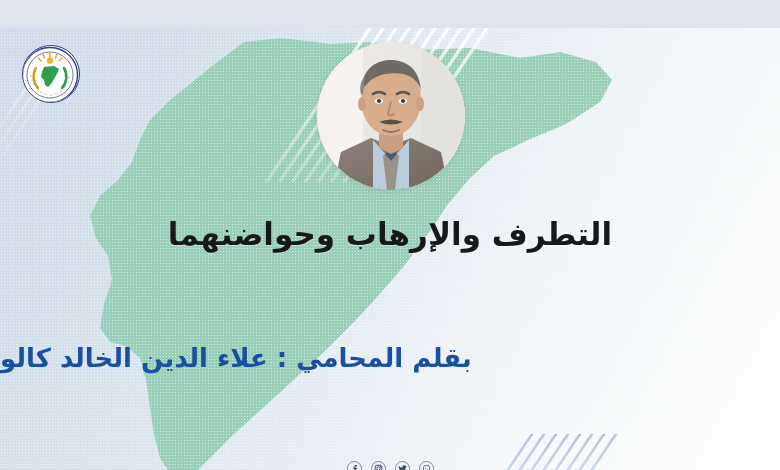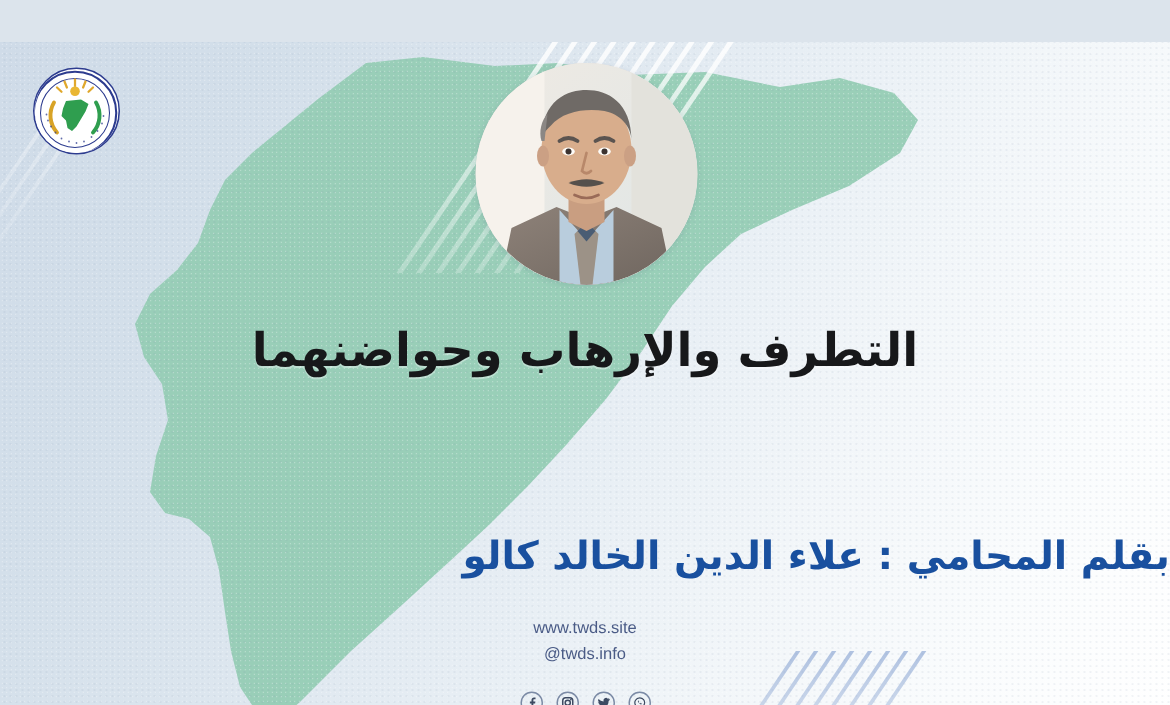--- a/index.html
+++ b/index.html
@@ -113,22 +113,22 @@
     font-weight:700;
     letter-spacing:0;
     direction:rtl;
     text-shadow:0 1px 0 rgba(255,255,255,.35);
   }
   .headline .ln{ display:block; white-space:nowrap; }
 
   .byline{
     position:absolute;
     left:0; right:0;
-    top:328px;
-    text-align:right;
+    top:315px;
+    text-align:left;
     color:#19509f;
     font-size:26px;
     font-weight:700;
     direction:rtl;
     white-space:nowrap;
   }
 
   
   .site{
     position:absolute;
@@ -297,24 +297,20 @@
       </g>
     </svg>
   </div>
 
   <div class="headline">
     <span class="ln">التطرف والإرهاب وحواضنهما</span>
   </div>
 
   <div class="byline">بقلم المحامي : علاء الدين الخالد كالو</div>
 
-  <div class="site">
-    <span>www.twds.site</span>
-    <span>@twds.info</span>
-  </div>
 
   <div class="socials">
     <a class="soc">
       <svg width="9" height="9" viewBox="0 0 10 10" aria-hidden="true">
         <path d="M6.2 10V5.6h1.3l.2-1.5H6.2V3.2c0-.43.12-.72.74-.72H7.8V1.1C7.66 1.08 7.2 1.03 6.67 1.03c-1.1 0-1.86.67-1.86 1.9v1.18H3.6v1.5h1.2V10z" fill="currentColor"></path>
       </svg>
     </a>
     <a class="soc">
       <svg width="9" height="9" viewBox="0 0 10 10" aria-hidden="true">
         <rect x="1.3" y="1.3" width="7.4" height="7.4" rx="2.1" fill="none" stroke="currentColor" stroke-width="1.1"></rect>

